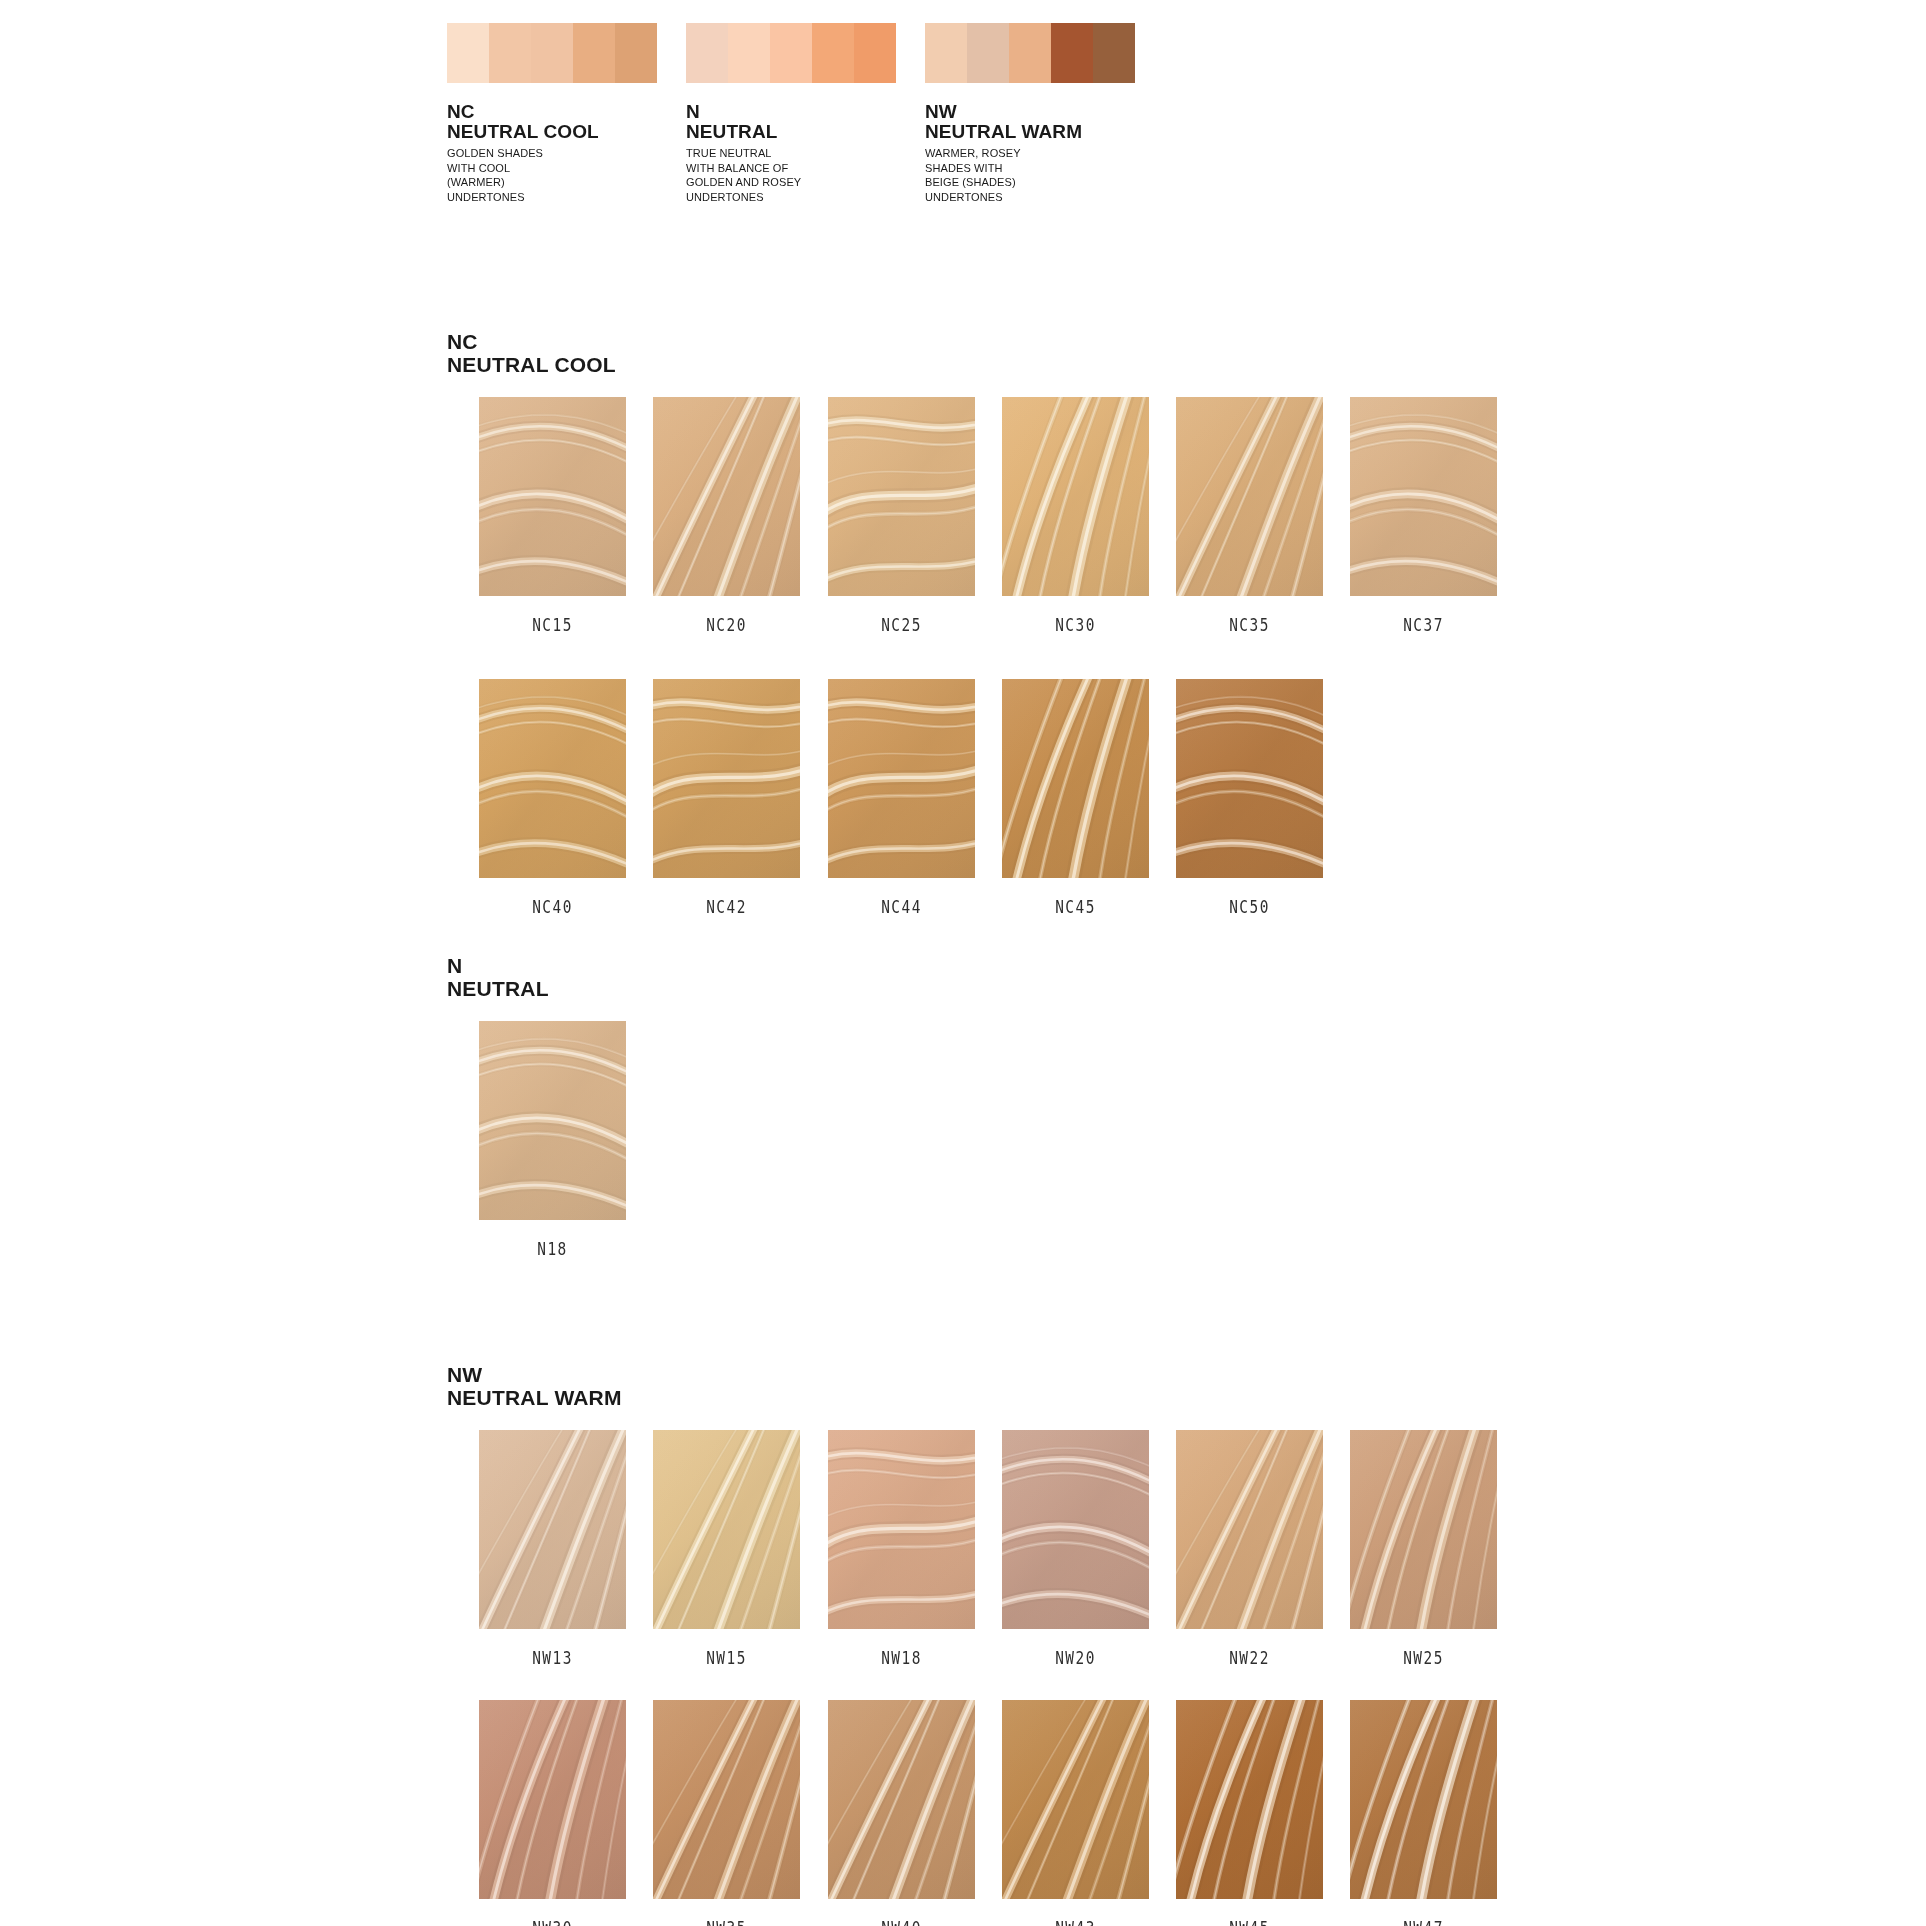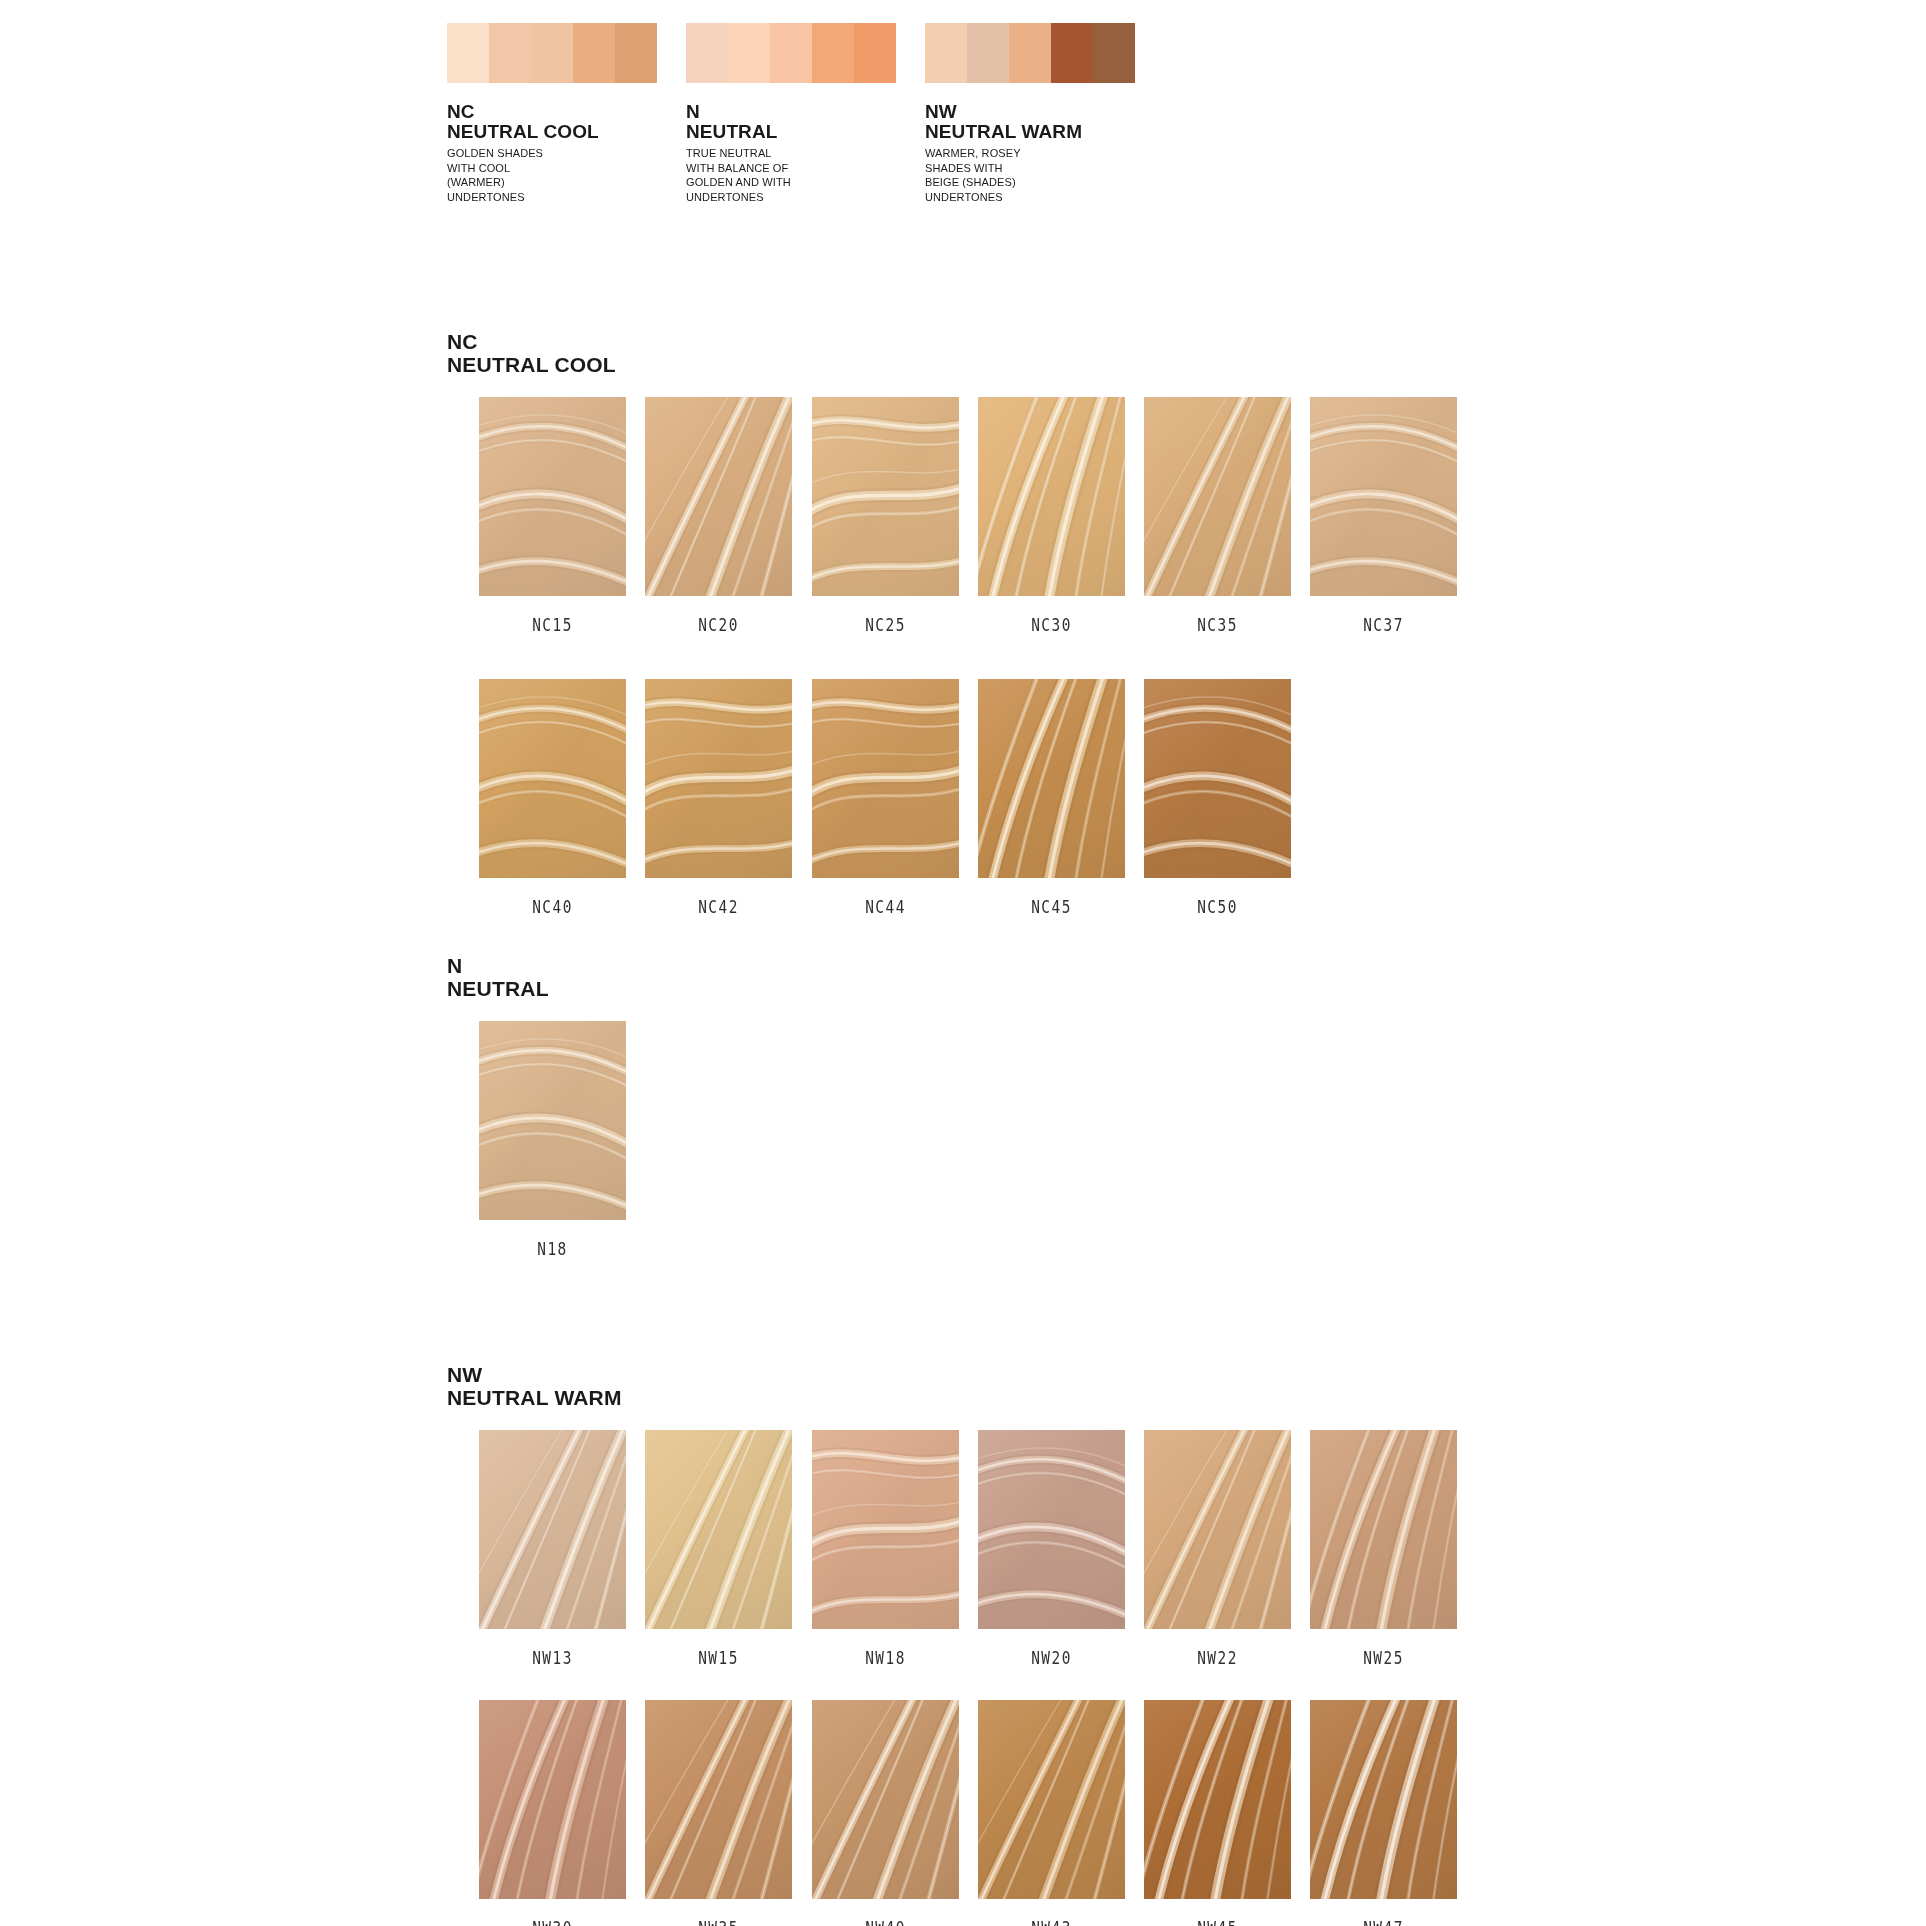--- a/index.html
+++ b/index.html
@@ -63,21 +63,21 @@
     font-weight: bold;
     line-height: 1.08;
     letter-spacing: 0.2px;
     margin-bottom: 21px;
   }
   .family-head .code { display: block; }
   .family-head .name { display: block; }
 
   .row {
     display: flex;
-    gap: 0;
+    gap: 8px;
     padding-left: 32px;
   }
   .cell {
     width: 164px;
     margin-right: 2.3px;
   }
   .cell:last-child { margin-right: 0; }
 
   .swatch {
     width: 147px;
@@ -142,21 +142,21 @@
         <div class="sw" style="background: rgb(251, 212, 186);"></div>
         <div class="sw" style="background: rgb(250, 197, 164);"></div>
         <div class="sw" style="background: rgb(243, 168, 119);"></div>
         <div class="sw" style="background: rgb(240, 156, 105);"></div>
       </div>
       <div class="legend-code">N</div>
       <div class="legend-name">NEUTRAL</div>
       <div class="legend-desc">
         <div>TRUE NEUTRAL</div>
         <div>WITH BALANCE OF</div>
-        <div>GOLDEN AND WITH</div>
+        <div>GOLDEN AND ROSEY</div>
         <div>UNDERTONES</div>
       </div>
     </div>
     <div class="legend-col">
       <div class="legend-strip">
         <div class="sw" style="background: rgb(242, 205, 176);"></div>
         <div class="sw" style="background: rgb(227, 192, 168);"></div>
         <div class="sw" style="background: rgb(234, 177, 136);"></div>
         <div class="sw" style="background: rgb(165, 85, 48);"></div>
         <div class="sw" style="background: rgb(150, 96, 60);"></div>

